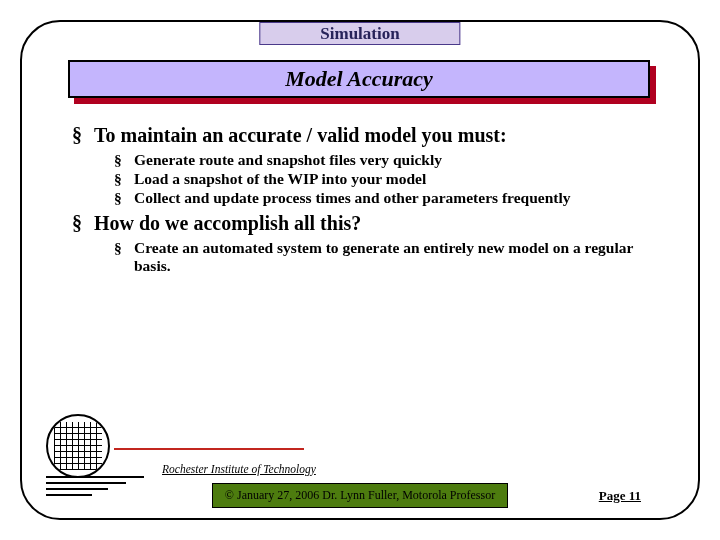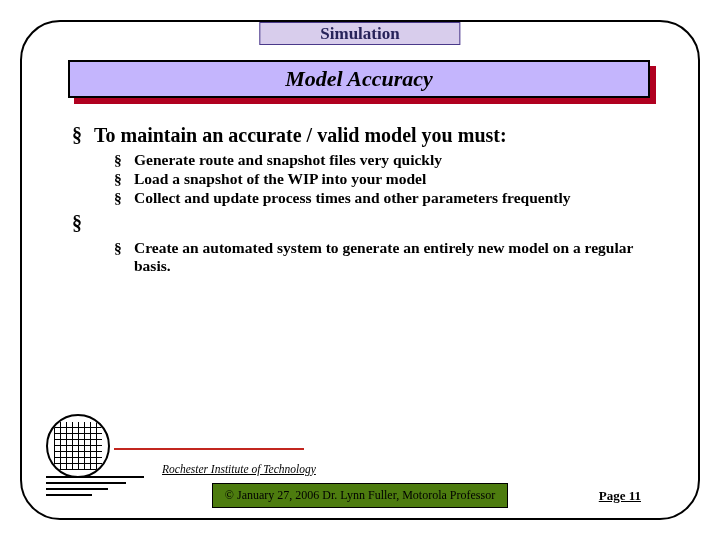--- a/index.html
+++ b/index.html
@@ -187,20 +187,21 @@
       <span class="bullet">§</span>
       <span>Load a snapshot of the WIP into your model</span>
     </div>
     <div class="lvl2">
       <span class="bullet">§</span>
       <span>Collect and update process times and other parameters frequently</span>
     </div>
 
     <div class="lvl1">
       <span class="bullet">§</span>
+      <span>How do we accomplish all this?</span>
     </div>
     <div class="lvl2">
       <span class="bullet">§</span>
       <span>Create an automated system to generate an entirely new model on a regular basis.</span>
     </div>
 
   </div>
 
   <div class="affil-redline"></div>
   <div class="logo-area">

